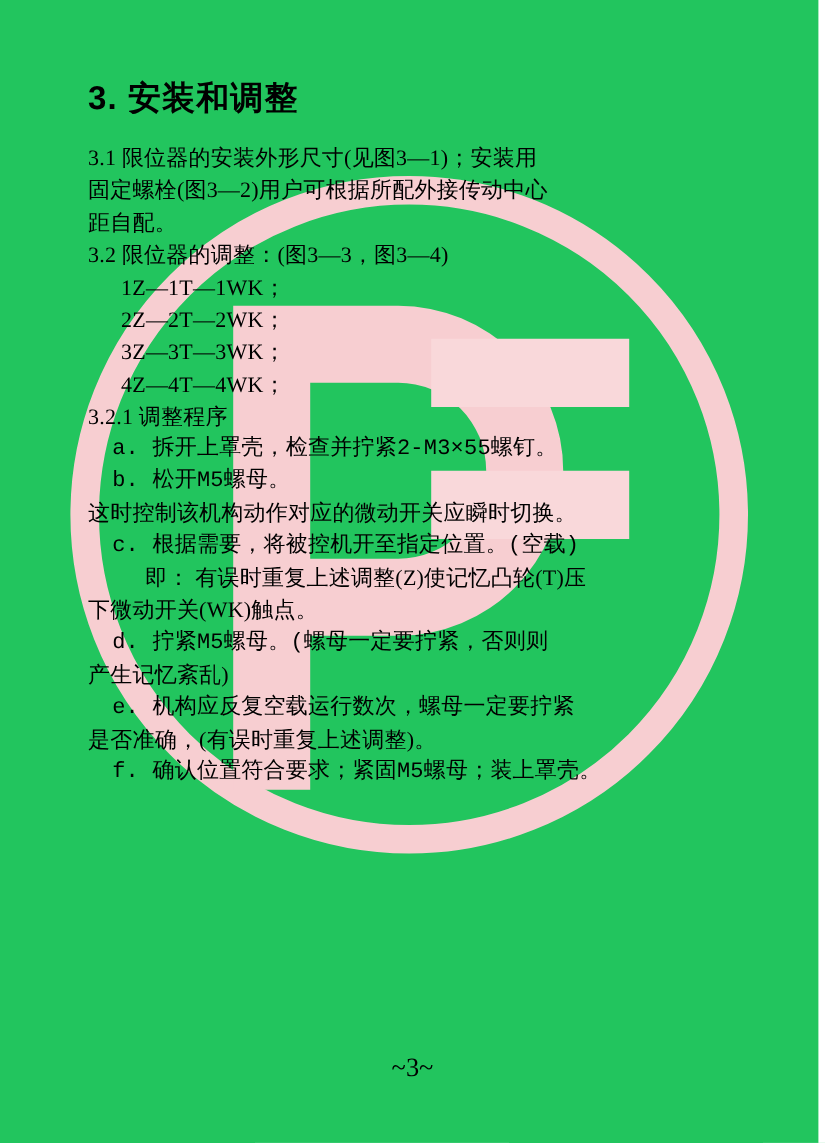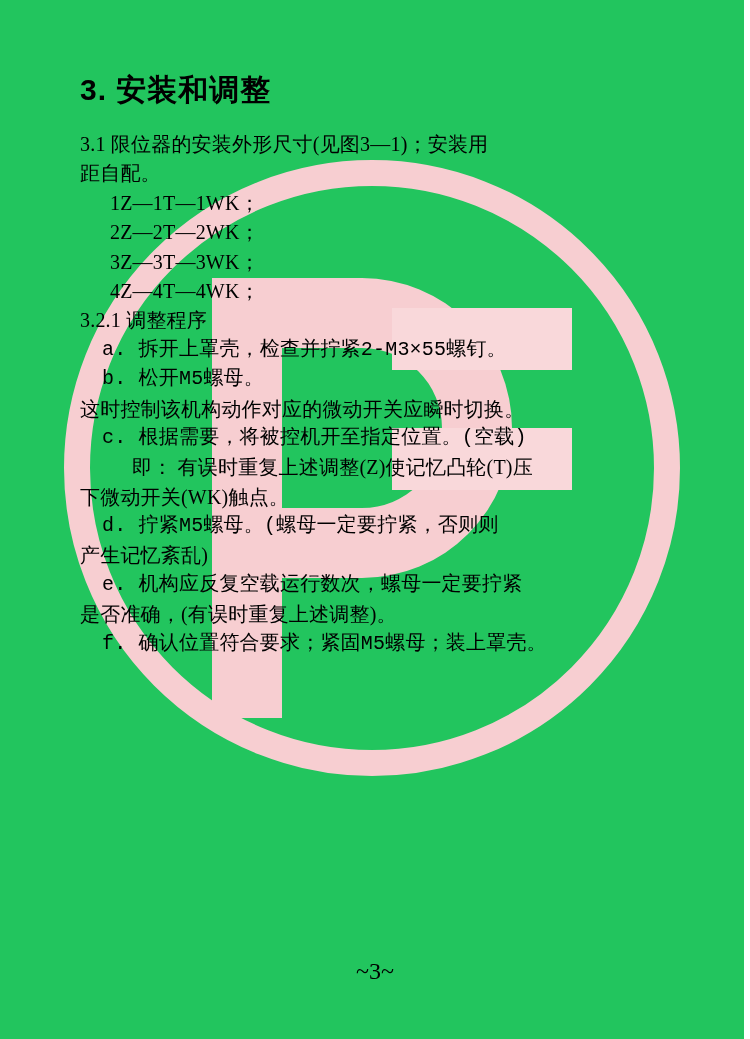--- a/index.html
+++ b/index.html
@@ -76,21 +76,23 @@
   <svg id="watermark" viewBox="0 0 620 620" aria-hidden="true">
     <circle cx="310" cy="310" r="295" fill="none" stroke="#f7ced1" stroke-width="26"></circle>
     <path d="M150 120 h150 a150 150 0 0 1 0 300 h-95 v-70 h95 a80 80 0 0 0 0 -160 h-80 v370 h-70 z" fill="#f7ced1"></path>
     <path d="M330 150 h180 v62 h-180 z M330 270 h180 v62 h-180 z" fill="#f9d8da"></path>
   </svg>
 
   <div id="content">
     <h1 class="doc-title">3. 安装和调整</h1>
 
     <p class="para indent1">3.1 限位器的安装外形尺寸(见图3—1)；安装用</p>
+    <p class="para hang">固定螺栓(图3—2)用户可根据所配外接传动中心</p>
     <p class="para hang">距自配。</p>
+    <p class="para indent1">3.2 限位器的调整：(图3—3，图3—4)</p>
     <p class="para indent-sub">1Z—1T—1WK；</p>
     <p class="para indent-sub">2Z—2T—2WK；</p>
     <p class="para indent-sub">3Z—3T—3WK；</p>
     <p class="para indent-sub">4Z—4T—4WK；</p>
     <p class="para indent1">3.2.1  调整程序</p>
     <p class="para indent-item">a. 拆开上罩壳，检查并拧紧2-M3×55螺钉。</p>
     <p class="para indent-item">b. 松开M5螺母。</p>
     <p class="para hang">这时控制该机构动作对应的微动开关应瞬时切换。</p>
     <p class="para indent-item">c. 根据需要，将被控机开至指定位置。(空载)</p>
     <p class="para indent-deep">即： 有误时重复上述调整(Z)使记忆凸轮(T)压</p>

